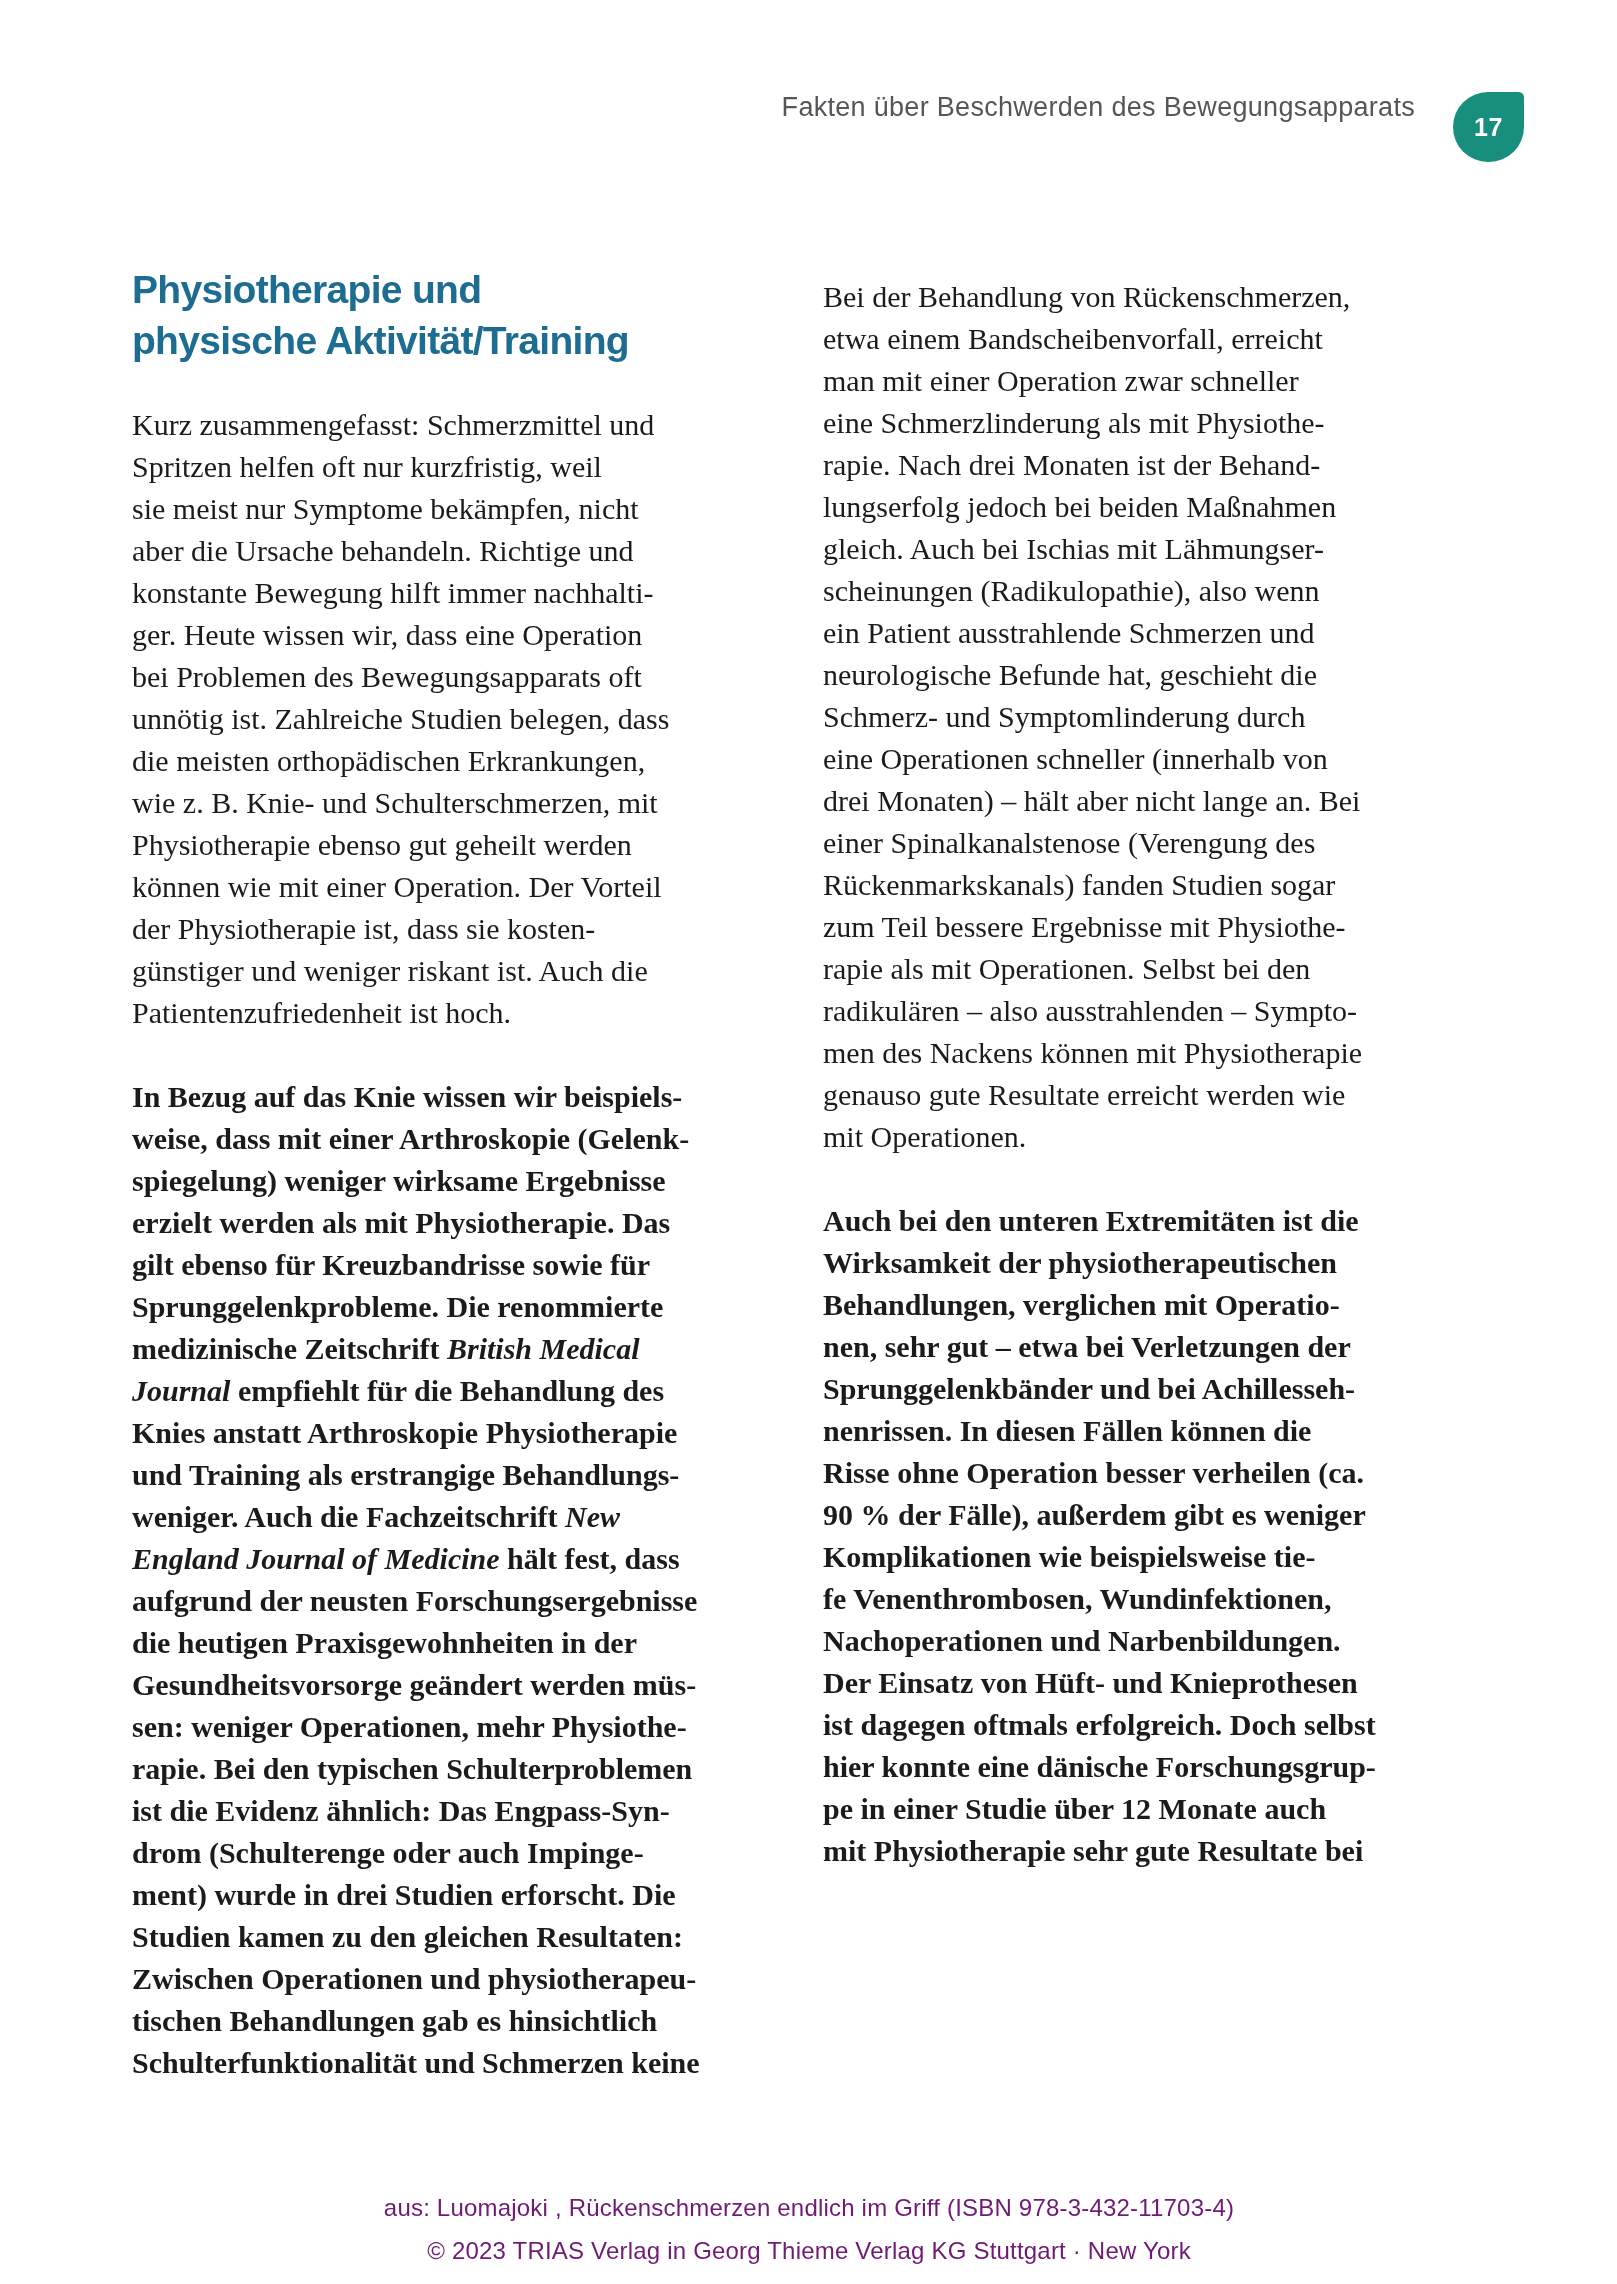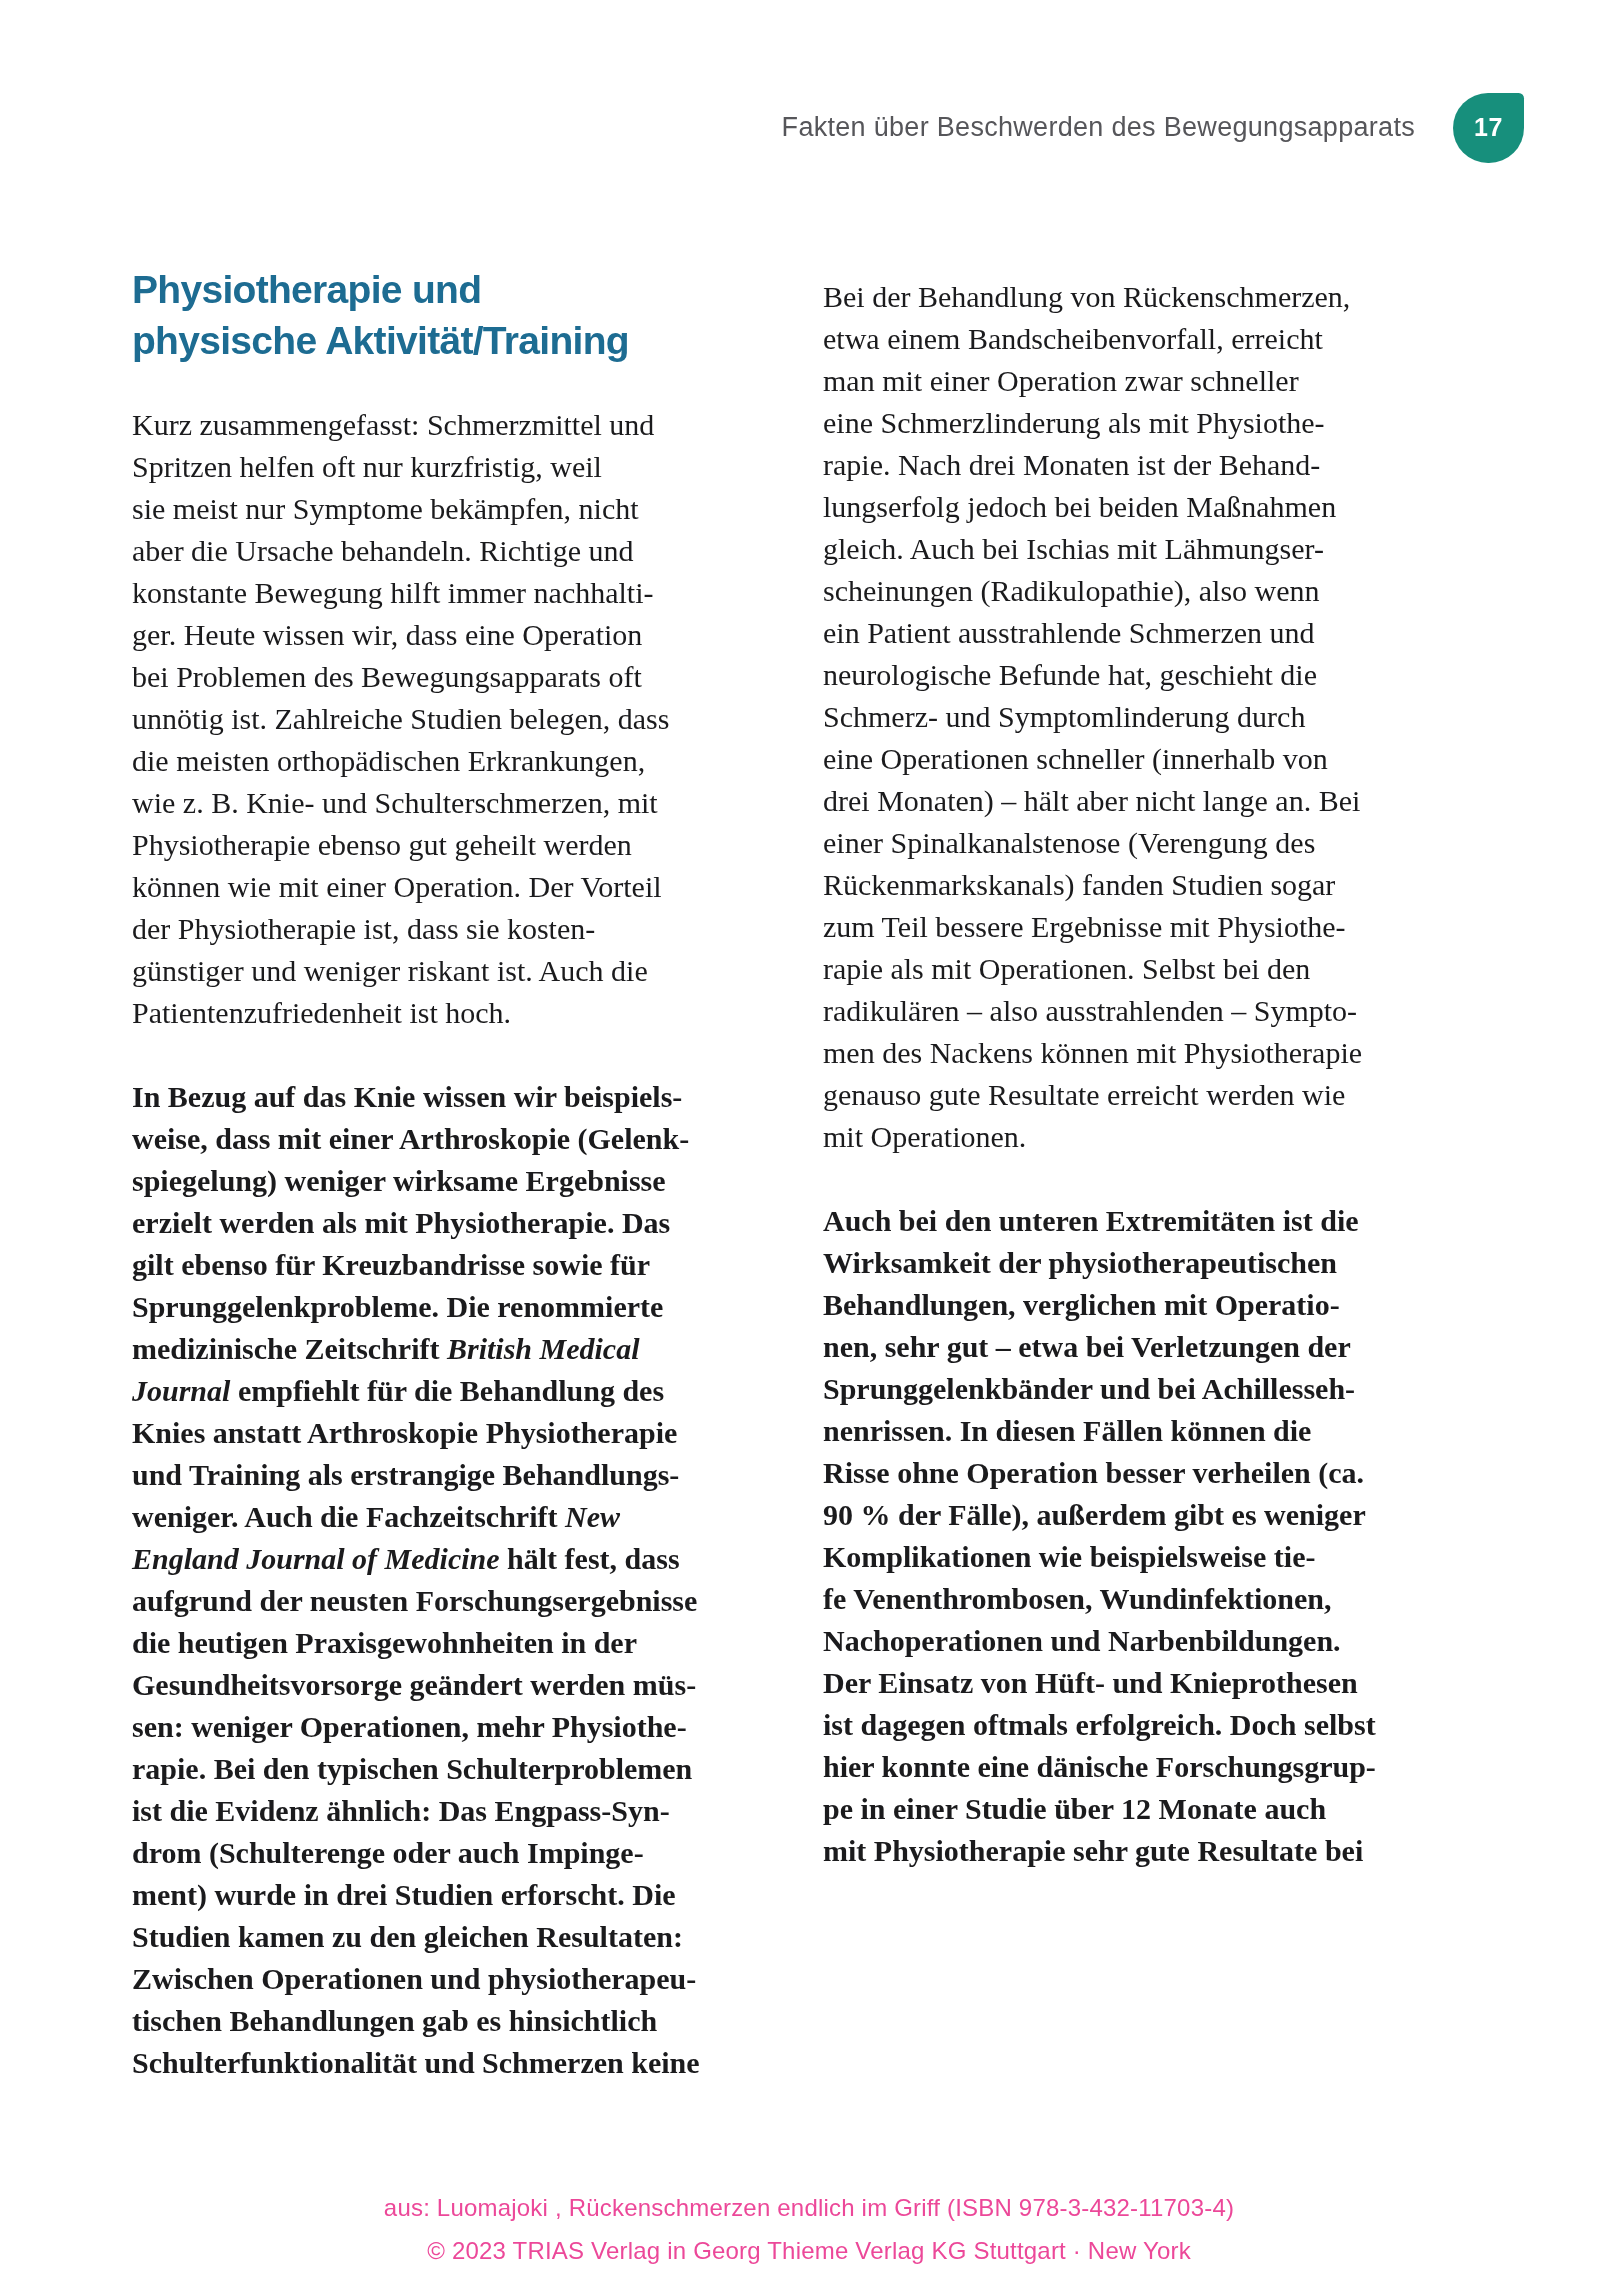--- a/index.html
+++ b/index.html
@@ -14,21 +14,21 @@
     overflow:hidden;
   }
 
   
   .page-header{
     position:absolute;
     top:92px; left:0; right:94px;
     height:71px;
     display:flex;
     justify-content:flex-end;
-    align-items:center;
+    align-items:flex-start;
     gap:38px;
   }
   .header-title{
     font-family:"Liberation Sans", sans-serif;
     font-size:27px;
     letter-spacing:0.3px;
     color:#56565a;
     white-space:nowrap;
   }
   .page-badge{
@@ -77,21 +77,21 @@
 
   
   .page-footer{
     position:absolute;
     top:2186px; left:0;
     width:100%;
     text-align:center;
     font-family:"Liberation Sans", sans-serif;
     font-size:24px;
     line-height:43px;
-    color:#ec4899;
+    color:#701a75;
     letter-spacing:0.2px;
   }
 </style>
 </head>
 <body>
 
 <div class="page">
 
   <div class="page-header">
       <span class="header-title">Fakten über Beschwerden des Bewegungsapparats</span>

